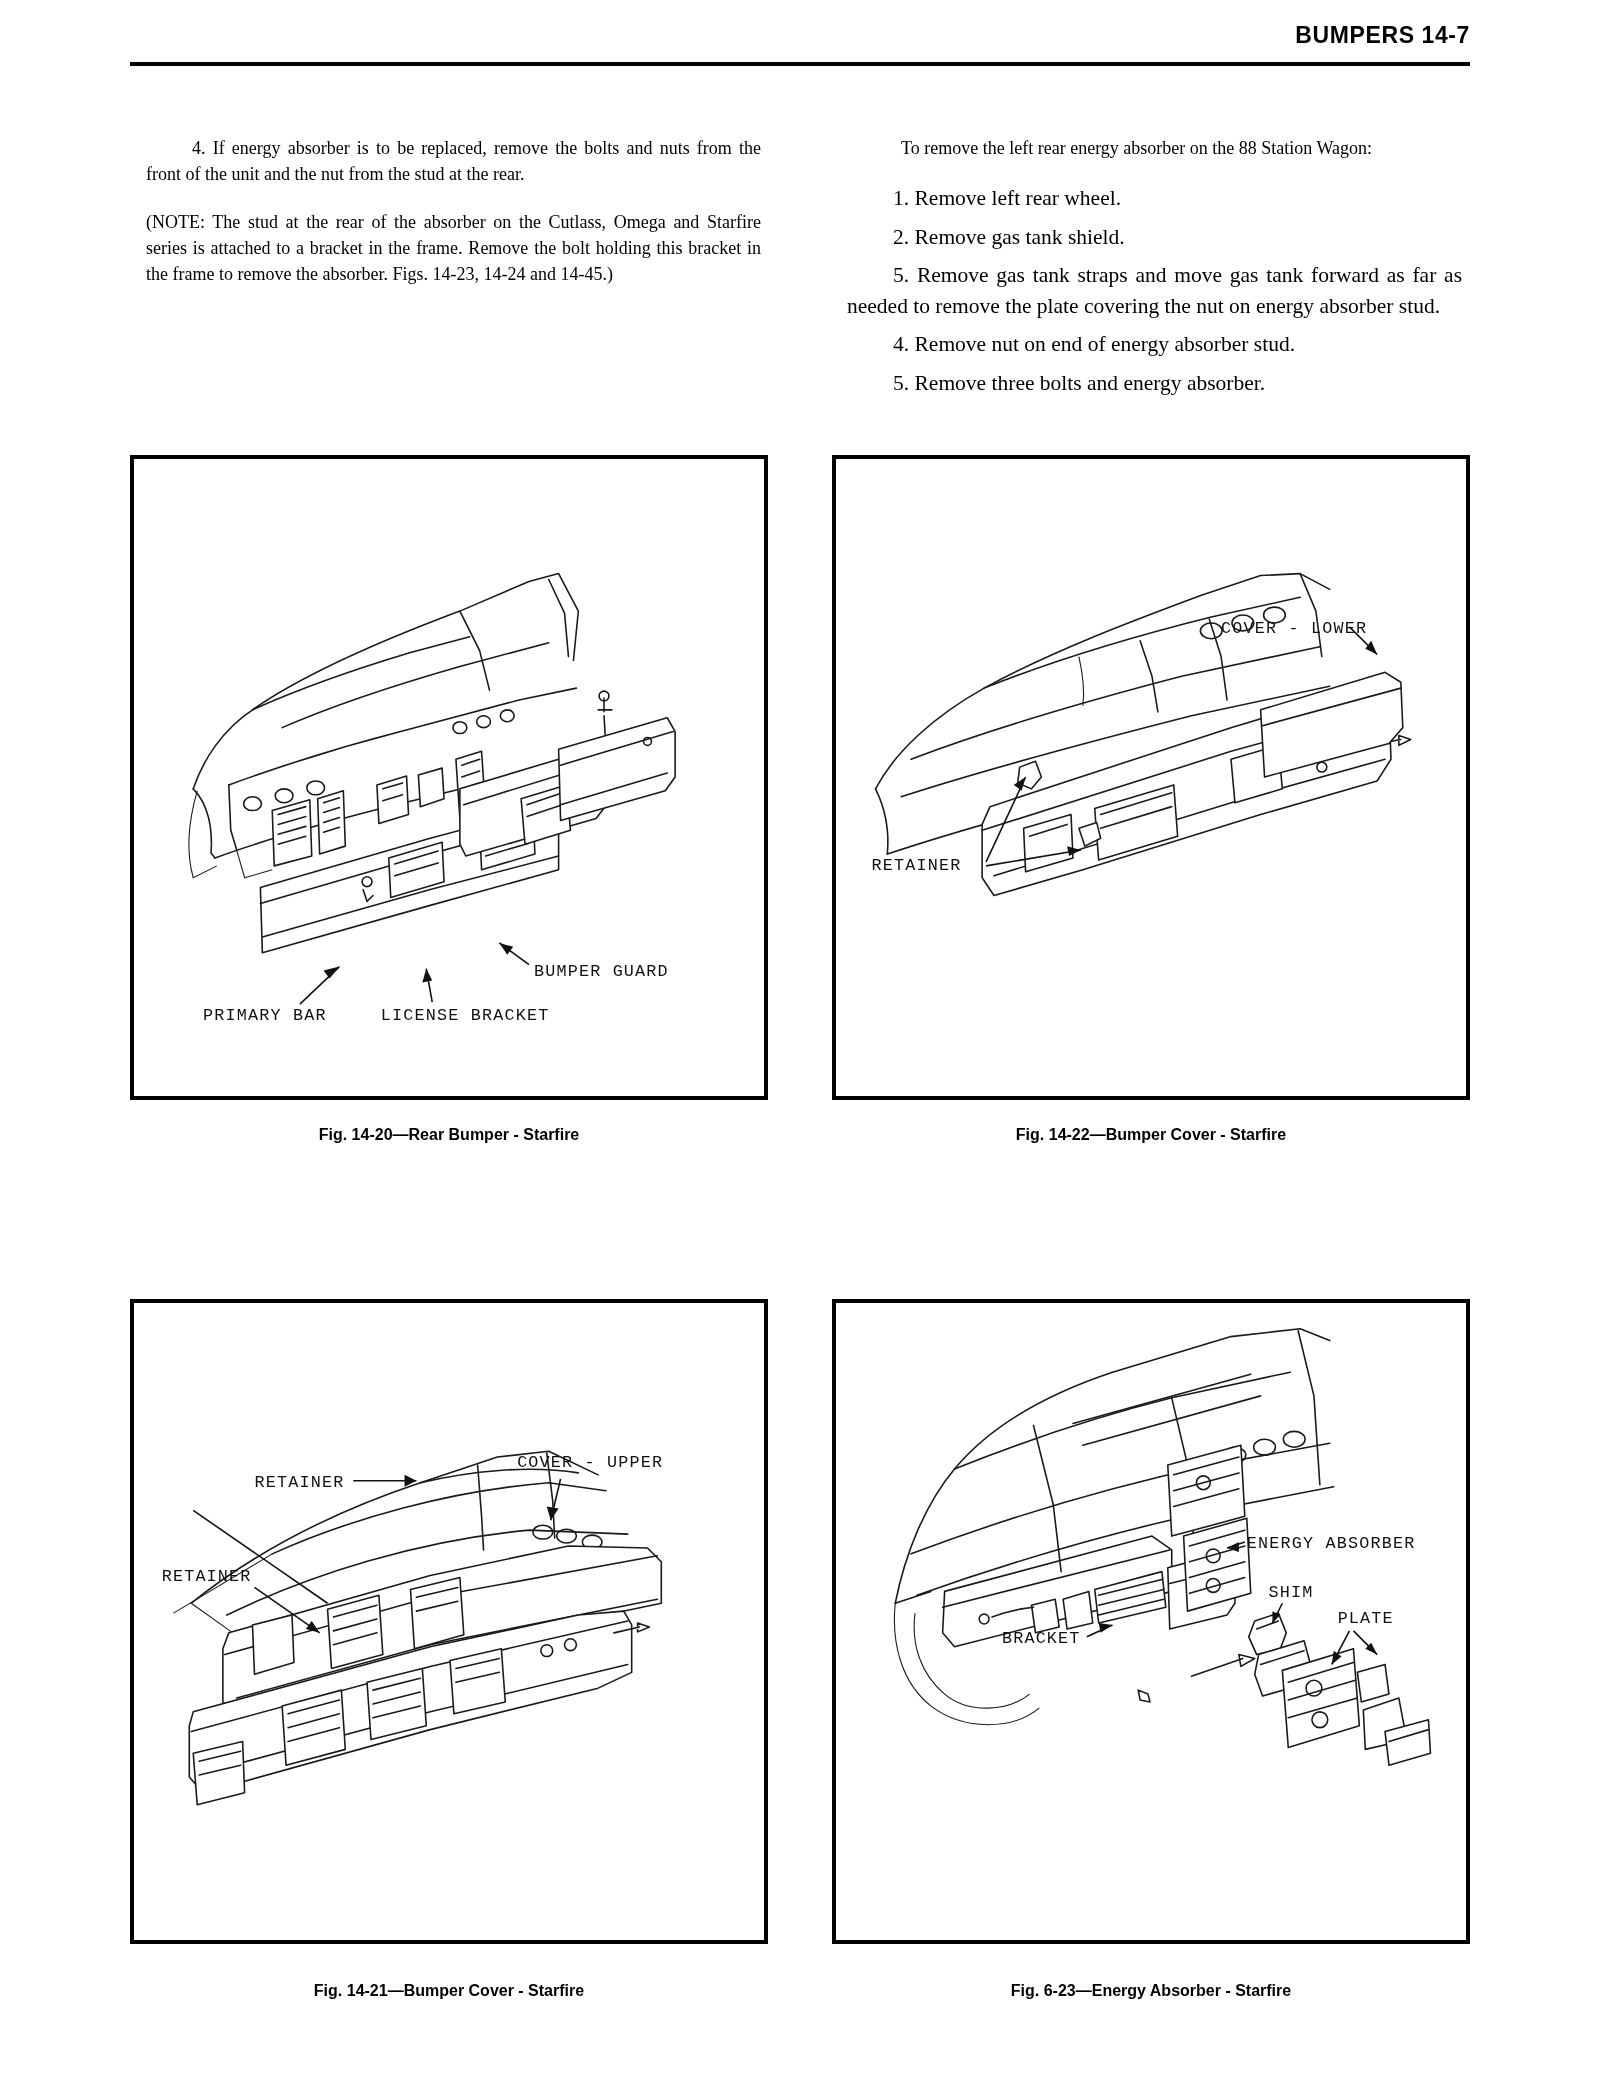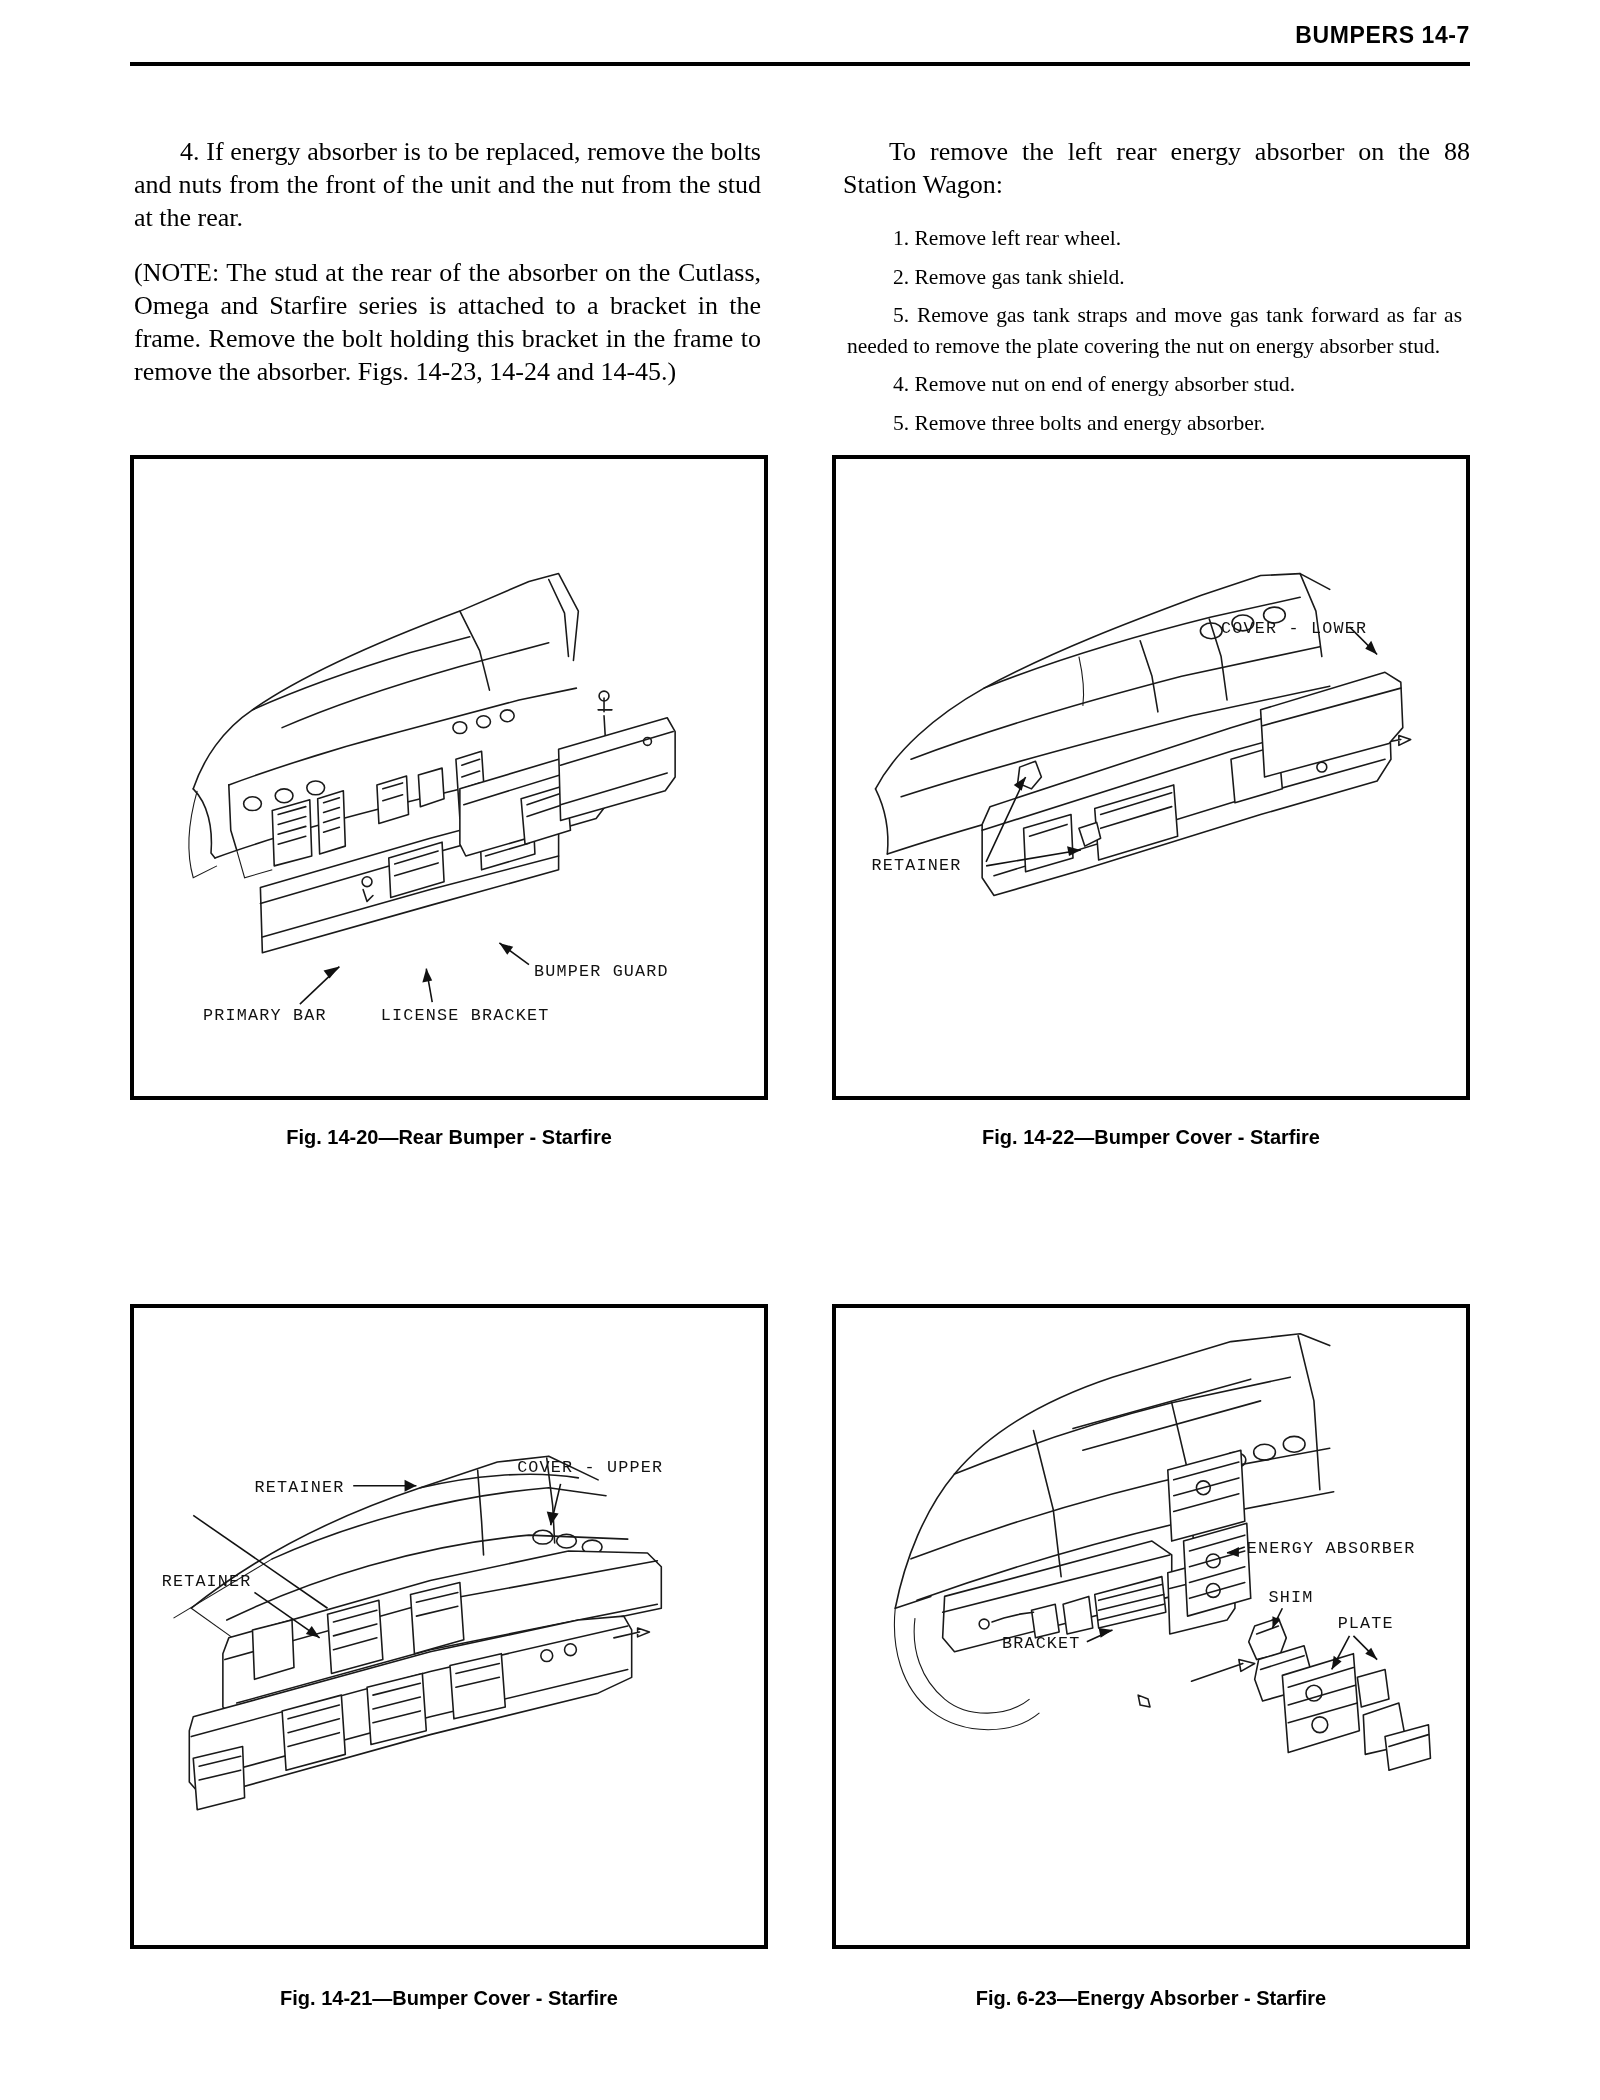--- a/index.html
+++ b/index.html
@@ -56,24 +56,24 @@
     top: 135px;
     left: 130px;
     width: 1340px;
     display: flex;
     gap: 78px;
   }
   .col {
     width: 631px;
   }
   .para {
-    font-size: 26px;
-    line-height: 33px;
+    font-size: 18px;
+    line-height: 26px;
     text-align: justify;
-    margin: 0 0 22px 4px;
+    margin: 0 0 22px 16px;
     hyphens: none;
   }
   .para.indent {
     text-indent: 46px;
   }
   .list {
     margin: 0;
     padding: 0;
     list-style: none;
   }
@@ -106,21 +106,21 @@
     border: 4px solid #000;
     background: #fff;
     position: relative;
     overflow: hidden;
   }
   .fig-box.tall { height: 637px; }
   .fig-caption {
     text-align: center;
     font-family: "Liberation Sans", sans-serif;
     font-weight: bold;
-    font-size: 20px;
+    font-size: 16px;
     margin-top: 26px;
   }
   .fig-caption-2 {
     margin-top: 38px;
   }
 
   
   .fig-svg {
     position: absolute;
     inset: 0;

